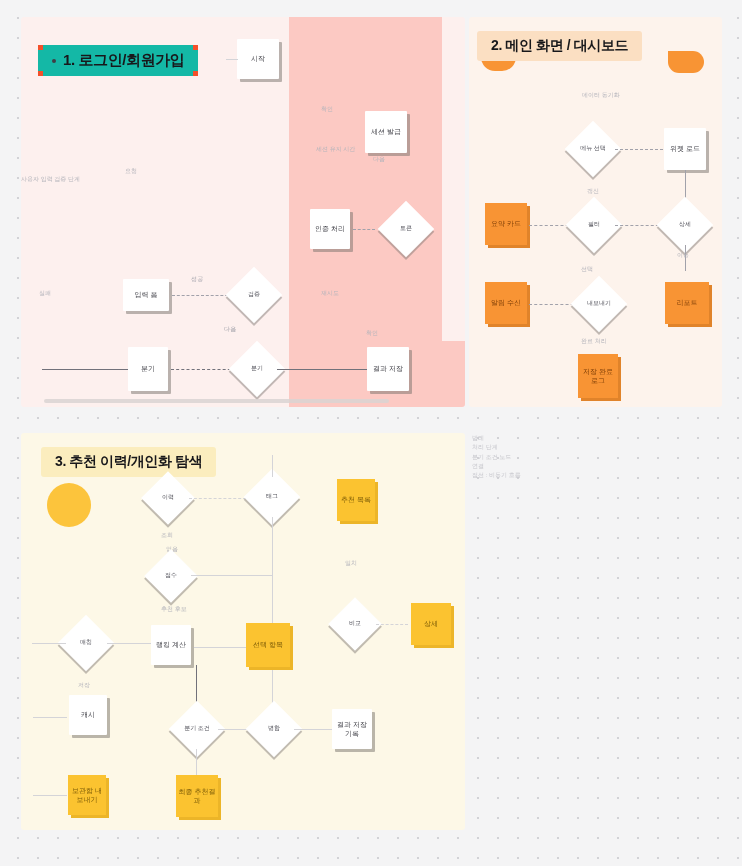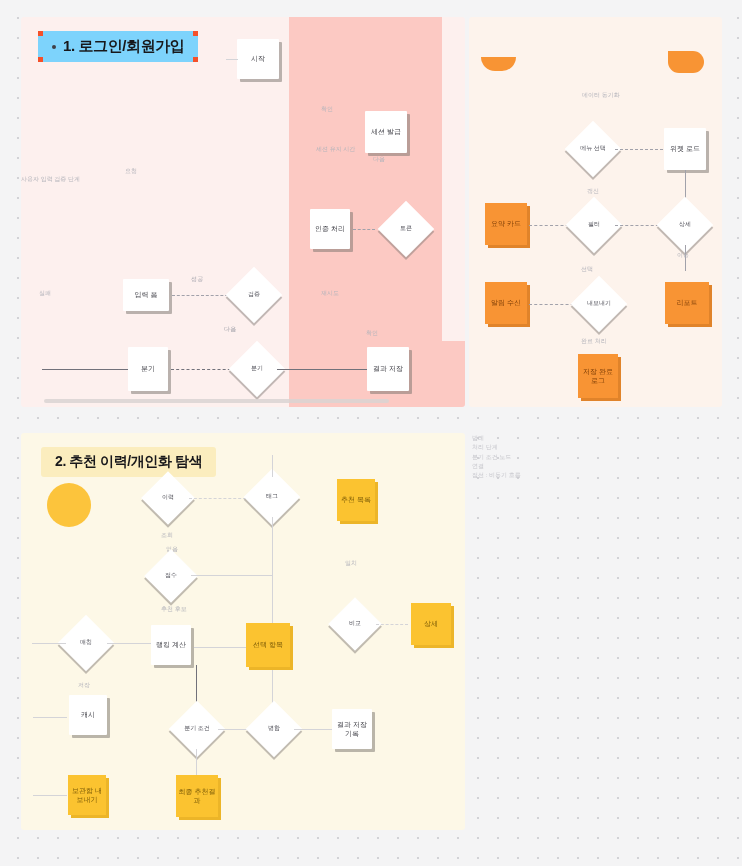--- a/index.html
+++ b/index.html
@@ -69,21 +69,21 @@
     align-items: center;
     gap: 7px;
     padding: 6px 14px;
     border-radius: 3px;
     white-space: nowrap;
     font-weight: 700;
     font-size: 15px;
     letter-spacing: -0.4px;
     color: #18181b;
   }
-  .chip-1 { left: 17px; top: 14px; background: #7dd3fc; }
+  .chip-1 { left: 17px; top: 28px; background: #14b8a6; }
   .chip-2 { left: 8px;  top: 14px; background: #fbdfc2; font-size: 14px; }
   .chip-3 { left: 20px; top: 14px; background: #fbedbe; font-size: 14px; }
 
   .chip-dot {
     width: 4px; height: 4px; border-radius: 50%;
     background: #3f3f46; flex: none;
   }
   
   .chip-1::before, .chip-1::after {
     content:""; position: absolute; width: 5px; height: 5px;
@@ -288,20 +288,23 @@
     <div class="note-text" style="left:345px; top:312px;">확인</div>
 
     <div class="scroll-strip" style="left:23px; top:382px; width:345px;"></div>
   </section>
 
   <section class="panel panel-2">
 
     <div class="blob" style="left:12px; top:40px; width:35px; height:14px;"></div>
     <div class="blob" style="left:199px; top:34px; width:36px; height:22px; border-radius:0 12px 12px 12px;"></div>
 
+    <div class="title-chip chip-2">
+      <span>2. 메인 화면 / 대시보드</span>
+    </div>
 
     <div class="note-text" style="left:113px; top:74px;">데이터 동기화</div>
 
     <div class="diamond-wrap" style="left:104px; top:112px; width:40px; height:40px;">
       <div class="diamond"></div>
       <div class="diamond-label">메뉴 선택</div>
     </div>
     <div class="edge edge-dash-h" style="left:146px; top:132px; width:48px;"></div>
     <div class="node rect" style="left:195px; top:111px; width:42px; height:42px;">
       <span>위젯 로드</span>
@@ -341,21 +344,21 @@
     <div class="note-text" style="left:112px; top:320px;">완료 처리</div>
     <div class="node fill-orange" style="left:109px; top:337px; width:40px; height:44px;">
       <span>저장 완료
 로그</span>
     </div>
   </section>
 
   <section class="panel panel-3">
 
     <div class="title-chip chip-3">
-      <span>2. 추천 이력/개인화 탐색</span>
+      <span>3. 추천 이력/개인화 탐색</span>
     </div>
 
     <div class="start-circle" style="left:26px; top:50px;"></div>
 
     <div class="diamond-wrap" style="left:128px; top:46px; width:38px; height:38px;">
       <div class="diamond"></div>
       <div class="diamond-label">이력</div>
     </div>
     <div class="edge edge-dash-h edge-faint" style="left:168px; top:65px; width:62px;"></div>
     <div class="diamond-wrap" style="left:231px; top:44px; width:40px; height:40px;">

